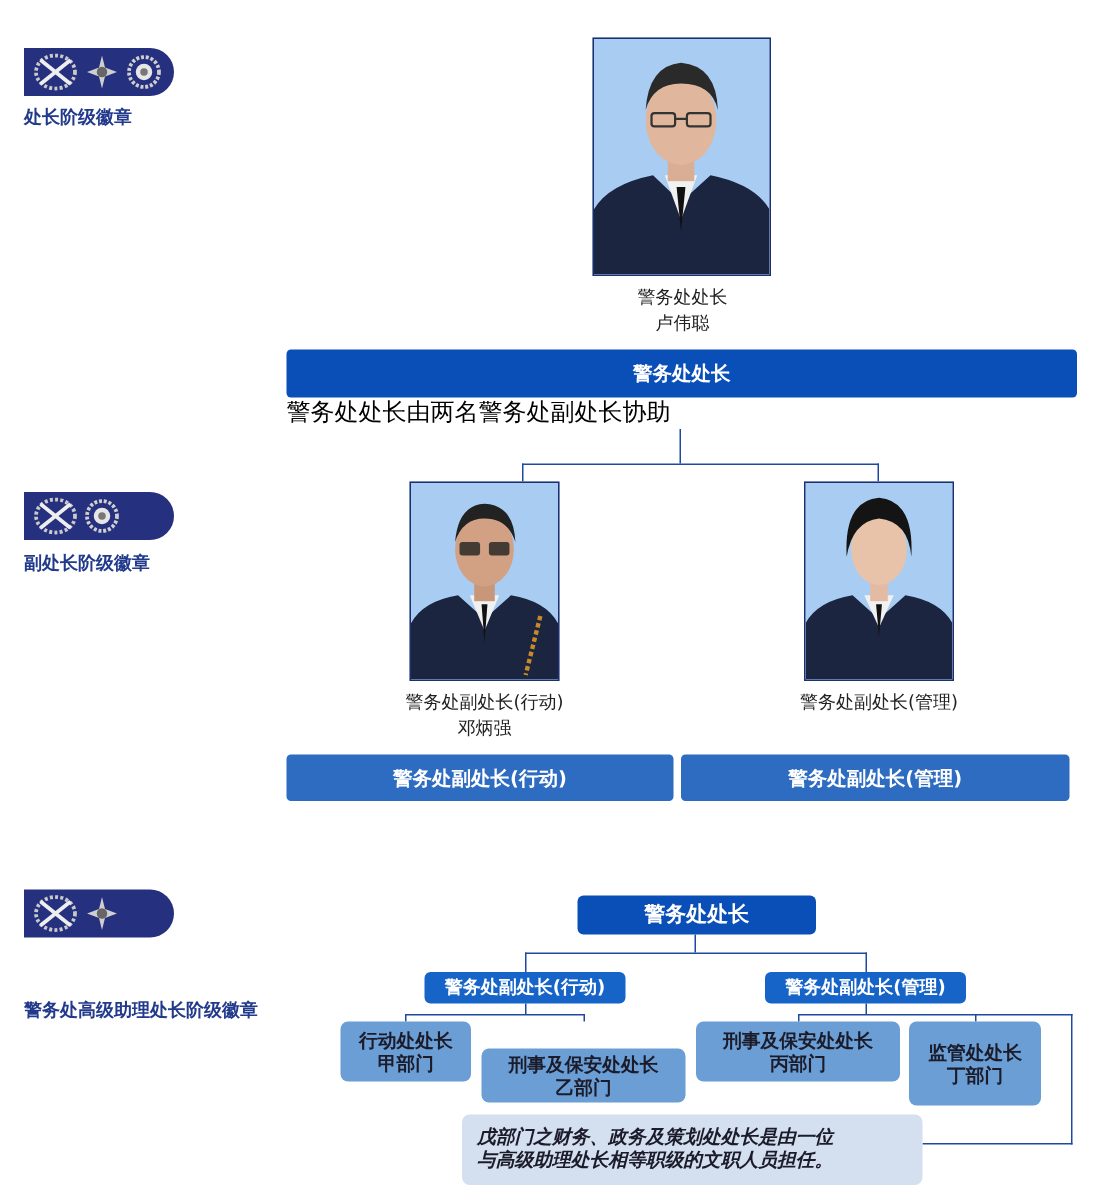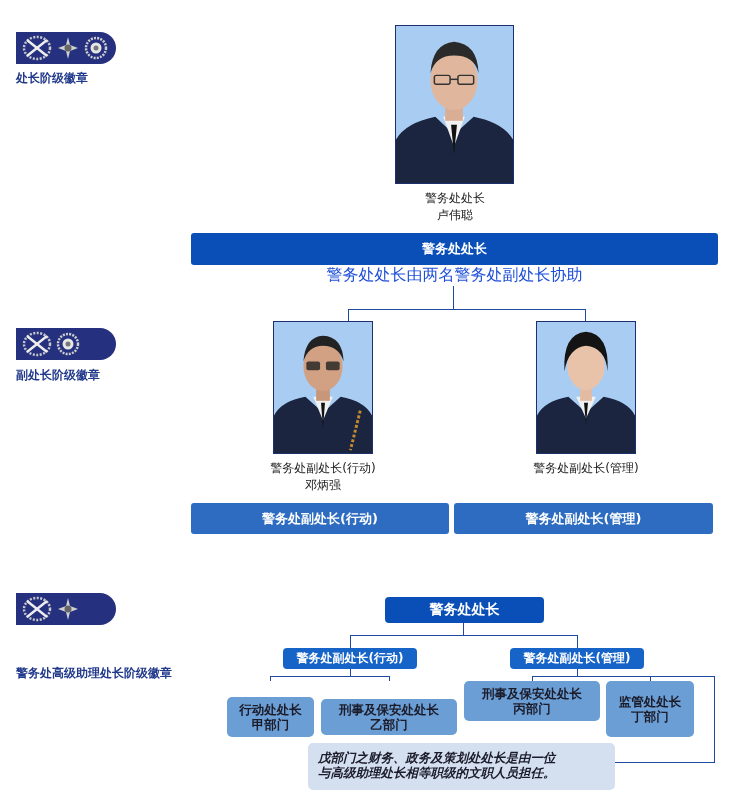--- a/index.html
+++ b/index.html
@@ -30,21 +30,21 @@
   }
 
   .bar {
     position: absolute; color: #fff; font-weight: bold; font-size: 13px;
     display: flex; align-items: center; justify-content: center; border-radius: 3px;
   }
   .bar.primary { background: #0a4fb8; }
   .bar.secondary { background: #2d6cc0; }
 
   .subtitle {
-    position: absolute; font-size: 16px; color: #1d4ed8; text-align: center;
+    position: absolute; font-size: 16px; color: #000000; text-align: left;
   }
 
   .line { position: absolute; background: #1d4aa0; }
 
   
   .org-top {
     position: absolute; background: #0a4fb8; color: #fff; font-weight: bold; font-size: 14px;
     border-radius: 4px; display: flex; align-items: center; justify-content: center;
   }
   .org-mid {
@@ -187,21 +187,21 @@
 <div class="line" style="left:270px;top:676px;width:1px;height:5px;"></div>
 <div class="line" style="left:389px;top:676px;width:1px;height:5px;"></div>
 
 <div class="line" style="left:577px;top:669px;width:1px;height:7px;"></div>
 <div class="line" style="left:532px;top:676px;width:183px;height:1px;"></div>
 <div class="line" style="left:532px;top:676px;width:1px;height:5px;"></div>
 <div class="line" style="left:650px;top:676px;width:1px;height:5px;"></div>
 <div class="line" style="left:714px;top:676px;width:1px;height:87px;"></div>
 <div class="line" style="left:615px;top:762px;width:100px;height:1px;"></div>
 
-<div class="org-dept" style="left:227px;top:681px;width:87px;height:40px;margin-top:16px;">
+<div class="org-dept" style="left:227px;top:681px;width:87px;height:40px;">
   <div>行动处处长</div>
   <div>甲部门</div>
 </div>
 <div class="org-dept" style="left:321px;top:699px;width:136px;height:36px;">
   <div>刑事及保安处处长</div>
   <div>乙部门</div>
 </div>
 <div class="org-dept" style="left:464px;top:681px;width:136px;height:40px;">
   <div>刑事及保安处处长</div>
   <div>丙部门</div>

